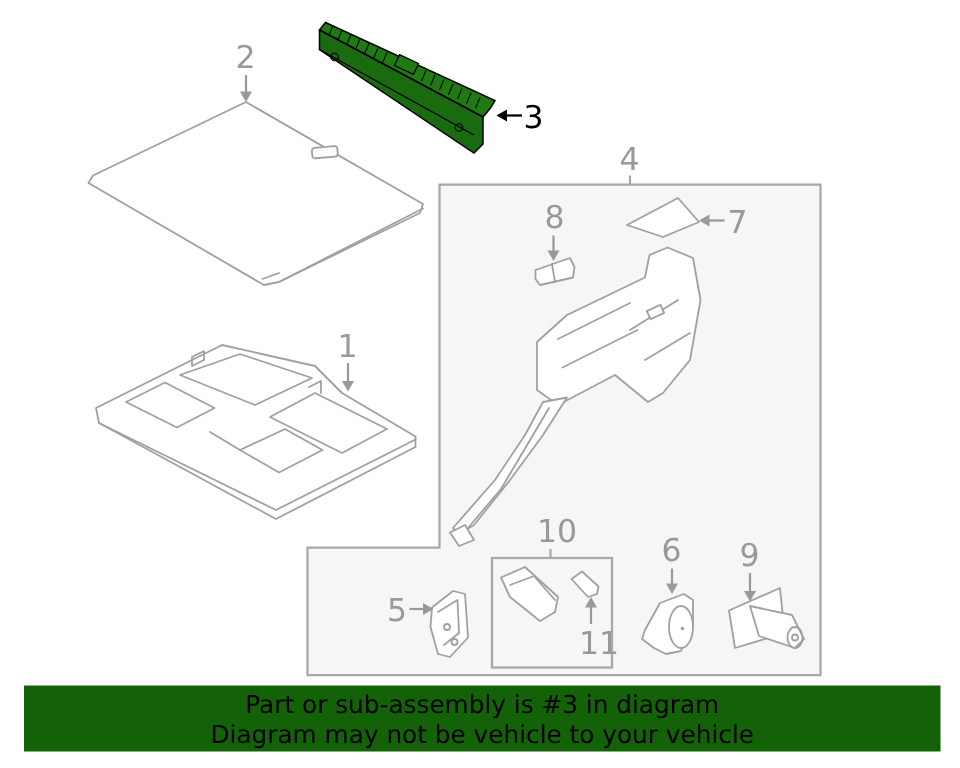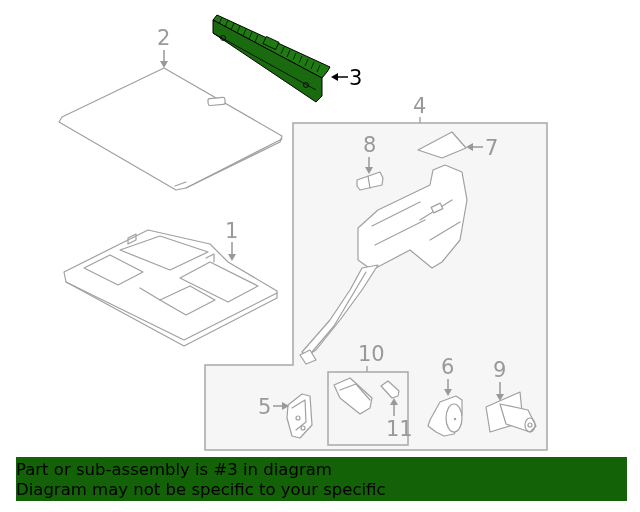--- a/index.html
+++ b/index.html
@@ -5,21 +5,21 @@
   html,body{margin:0;padding:0;background:#ffffff;}
   body{width:640px;height:512px;position:relative;overflow:hidden;font-family:"DejaVu Sans",sans-serif;}
   #canvas{position:absolute;left:0;top:0;width:640px;height:512px;}
   .callout{font-family:"DejaVu Sans",sans-serif;font-size:21px;fill:#999999;}
   .callout-hl{font-family:"DejaVu Sans",sans-serif;font-size:21px;fill:#000000;}
   .ln{fill:none;stroke:#a0a0a0;stroke-width:1.2;stroke-linejoin:round;stroke-linecap:round;}
   .lnf{fill:#ffffff;stroke:#a0a0a0;stroke-width:1.2;stroke-linejoin:round;}
   .arr{stroke:#999999;stroke-width:1.5;fill:none;}
   .arrh{fill:#999999;}
   #banner{position:absolute;left:16px;top:457px;width:611px;height:44px;background:#136207;color:#000000;
-    font-family:"DejaVu Sans",sans-serif;font-size:16.5px;line-height:20px;padding-top:3px;box-sizing:border-box;}
+    text-align:center;font-family:"DejaVu Sans",sans-serif;font-size:16.5px;line-height:20px;padding-top:3px;box-sizing:border-box;}
   #banner div{white-space:nowrap;}
 </style>
 </head>
 <body>
 
 <svg id="canvas" viewBox="0 0 640 512" xmlns="http://www.w3.org/2000/svg">
 
   <path d="M293,123 L547,123 L547,450 L205,450 L205,365 L293,365 Z" fill="#f6f6f6" stroke="#a8a8a8" stroke-width="1.5"></path>
   <line x1="420" y1="117" x2="420" y2="123" stroke="#a8a8a8" stroke-width="1.5"></line>
 
@@ -168,14 +168,14 @@
   </g>
   <g>
     <text class="callout" x="386" y="436">11</text>
     <line class="arr" x1="394" y1="404" x2="394" y2="416"></line>
     <path class="arrh" d="M390,405 L398,405 L394,398 Z"></path>
   </g>
 </svg>
 
 <div id="banner">
   <div>Part or sub-assembly is #3 in diagram</div>
-  <div>Diagram may not be specific to your specific</div>
+  <div>Diagram may not be vehicle to your vehicle</div>
 </div>
 
 </body></html>

